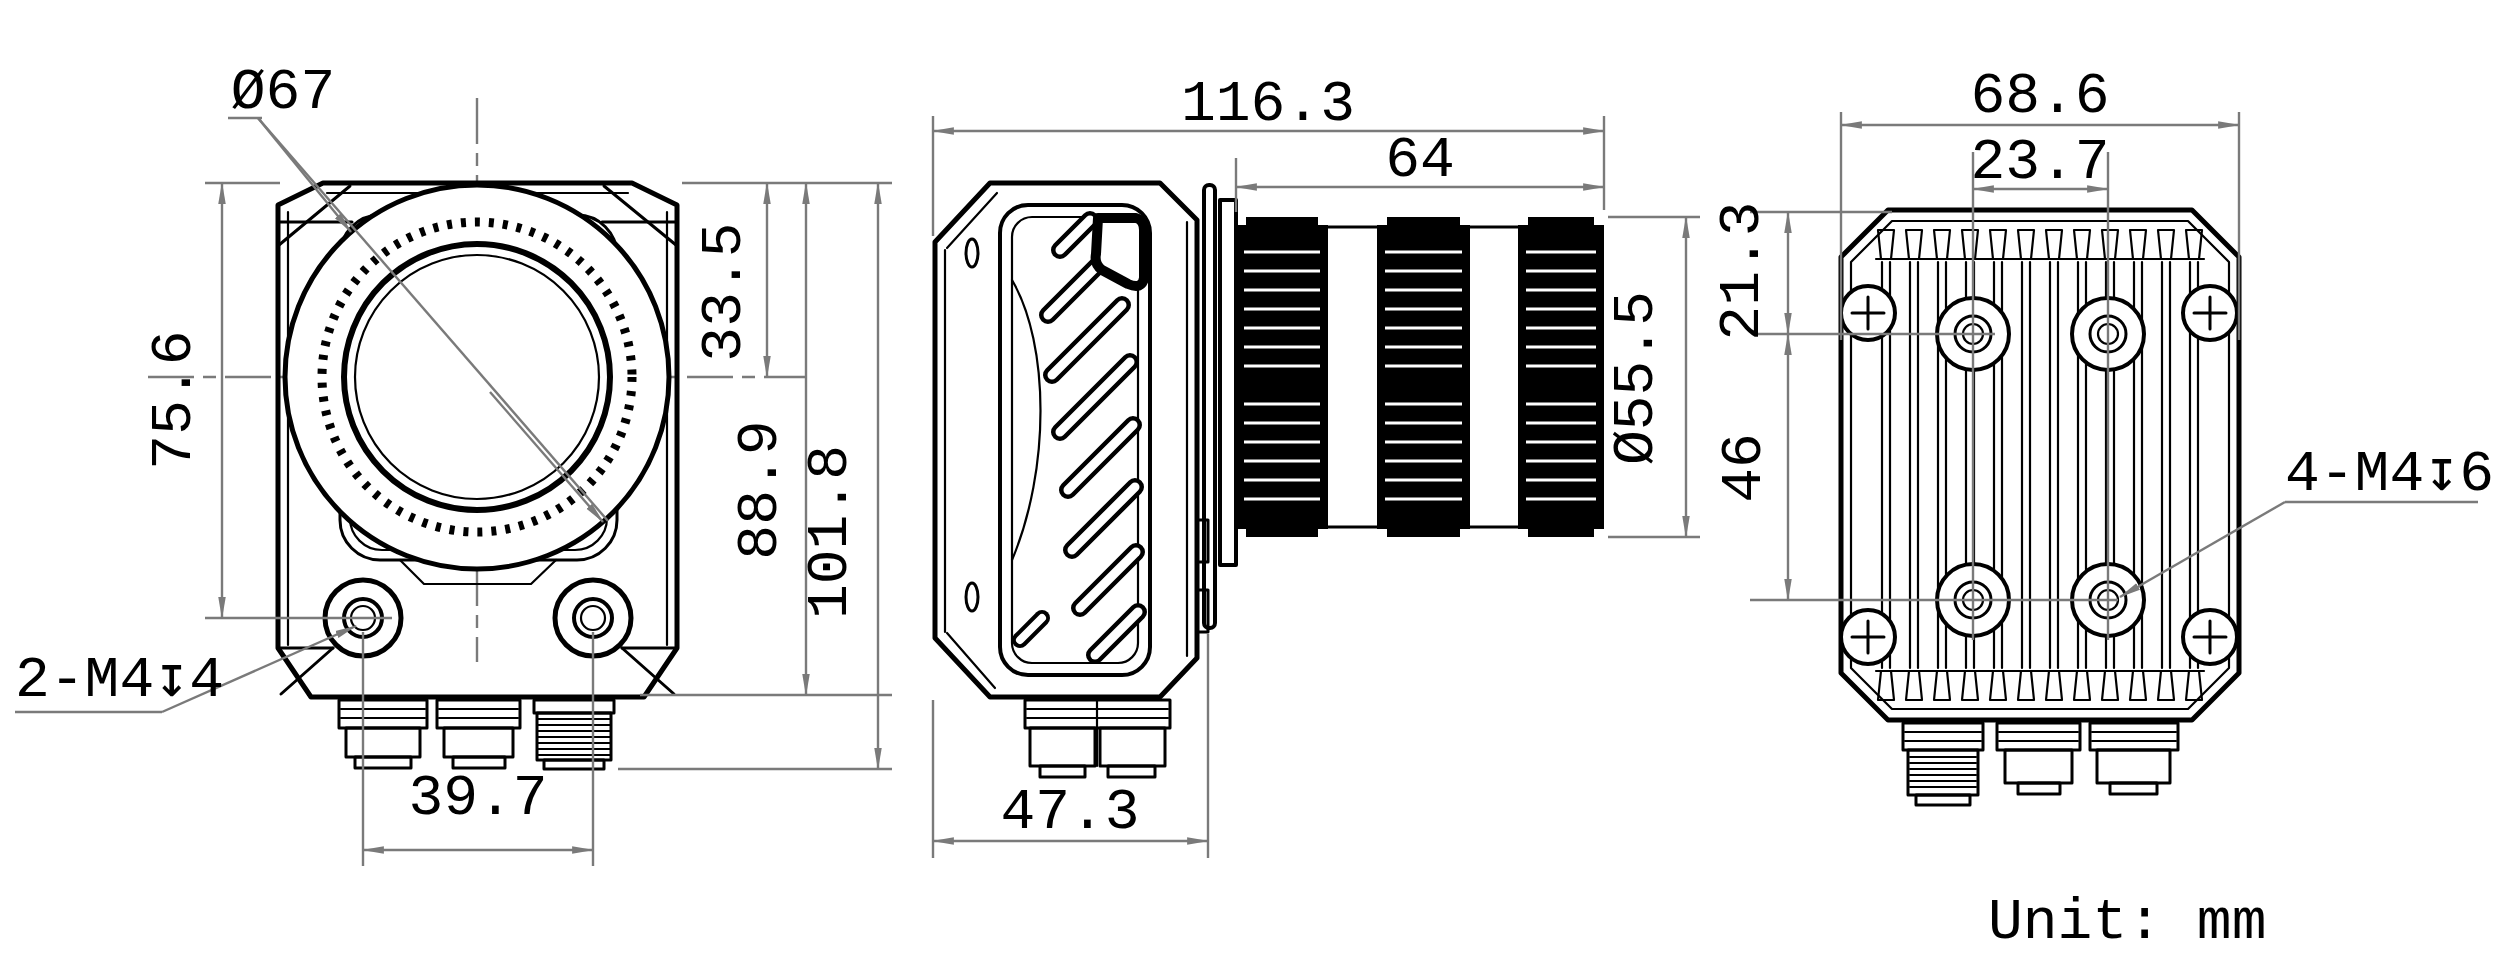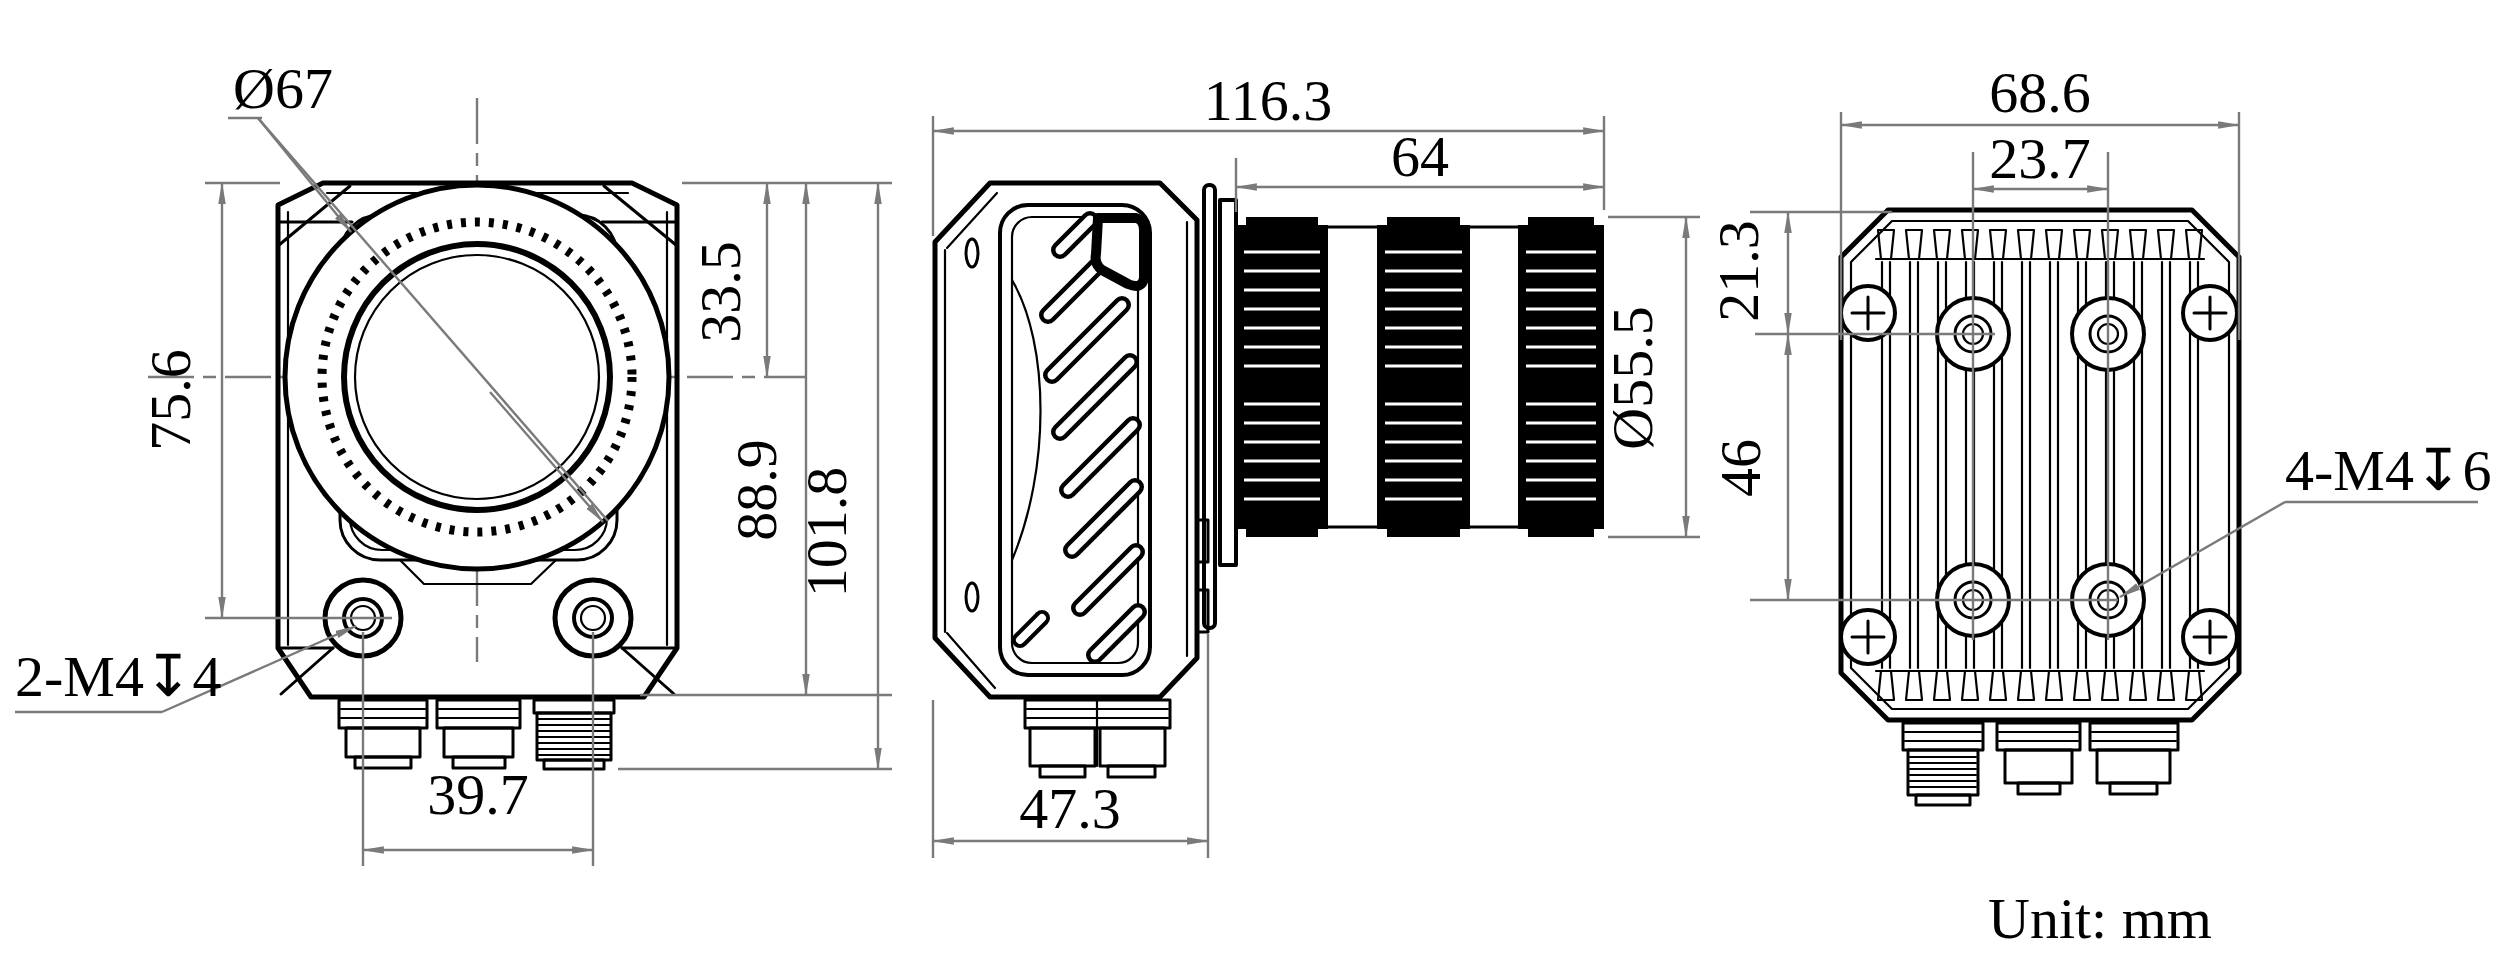--- a/index.html
+++ b/index.html
@@ -1,17 +1,17 @@
 <!DOCTYPE html>
 <html><head>
 <meta charset="utf-8">
 <style>
   html,body{margin:0;padding:0;background:#ffffff;}
   .stage{position:relative;width:2500px;height:973px;background:#fff;overflow:hidden;
-         font-family:Liberation Serif, serif;}
+         font-family:Liberation Mono, monospace;}
   svg{display:block;}
   .ln{stroke:#000;fill:none;stroke-linecap:round;stroke-linejoin:round;}
   .w5{stroke-width:5;} .w4{stroke-width:4;} .w3{stroke-width:3;} .w2{stroke-width:2.2;}
   .fill{fill:#000;stroke:none;}
   .wfill{fill:#fff;}
   .rib{stroke:#fff;stroke-width:3;fill:none;}
   .dim{stroke:#7a7a7a;stroke-width:2.4;fill:none;}
   .cl{stroke:#7a7a7a;stroke-width:2.4;fill:none;stroke-dasharray:46 9 13 9;}
   .dtext{font-size:58px;fill:#000;}
   .mid{text-anchor:middle;}

